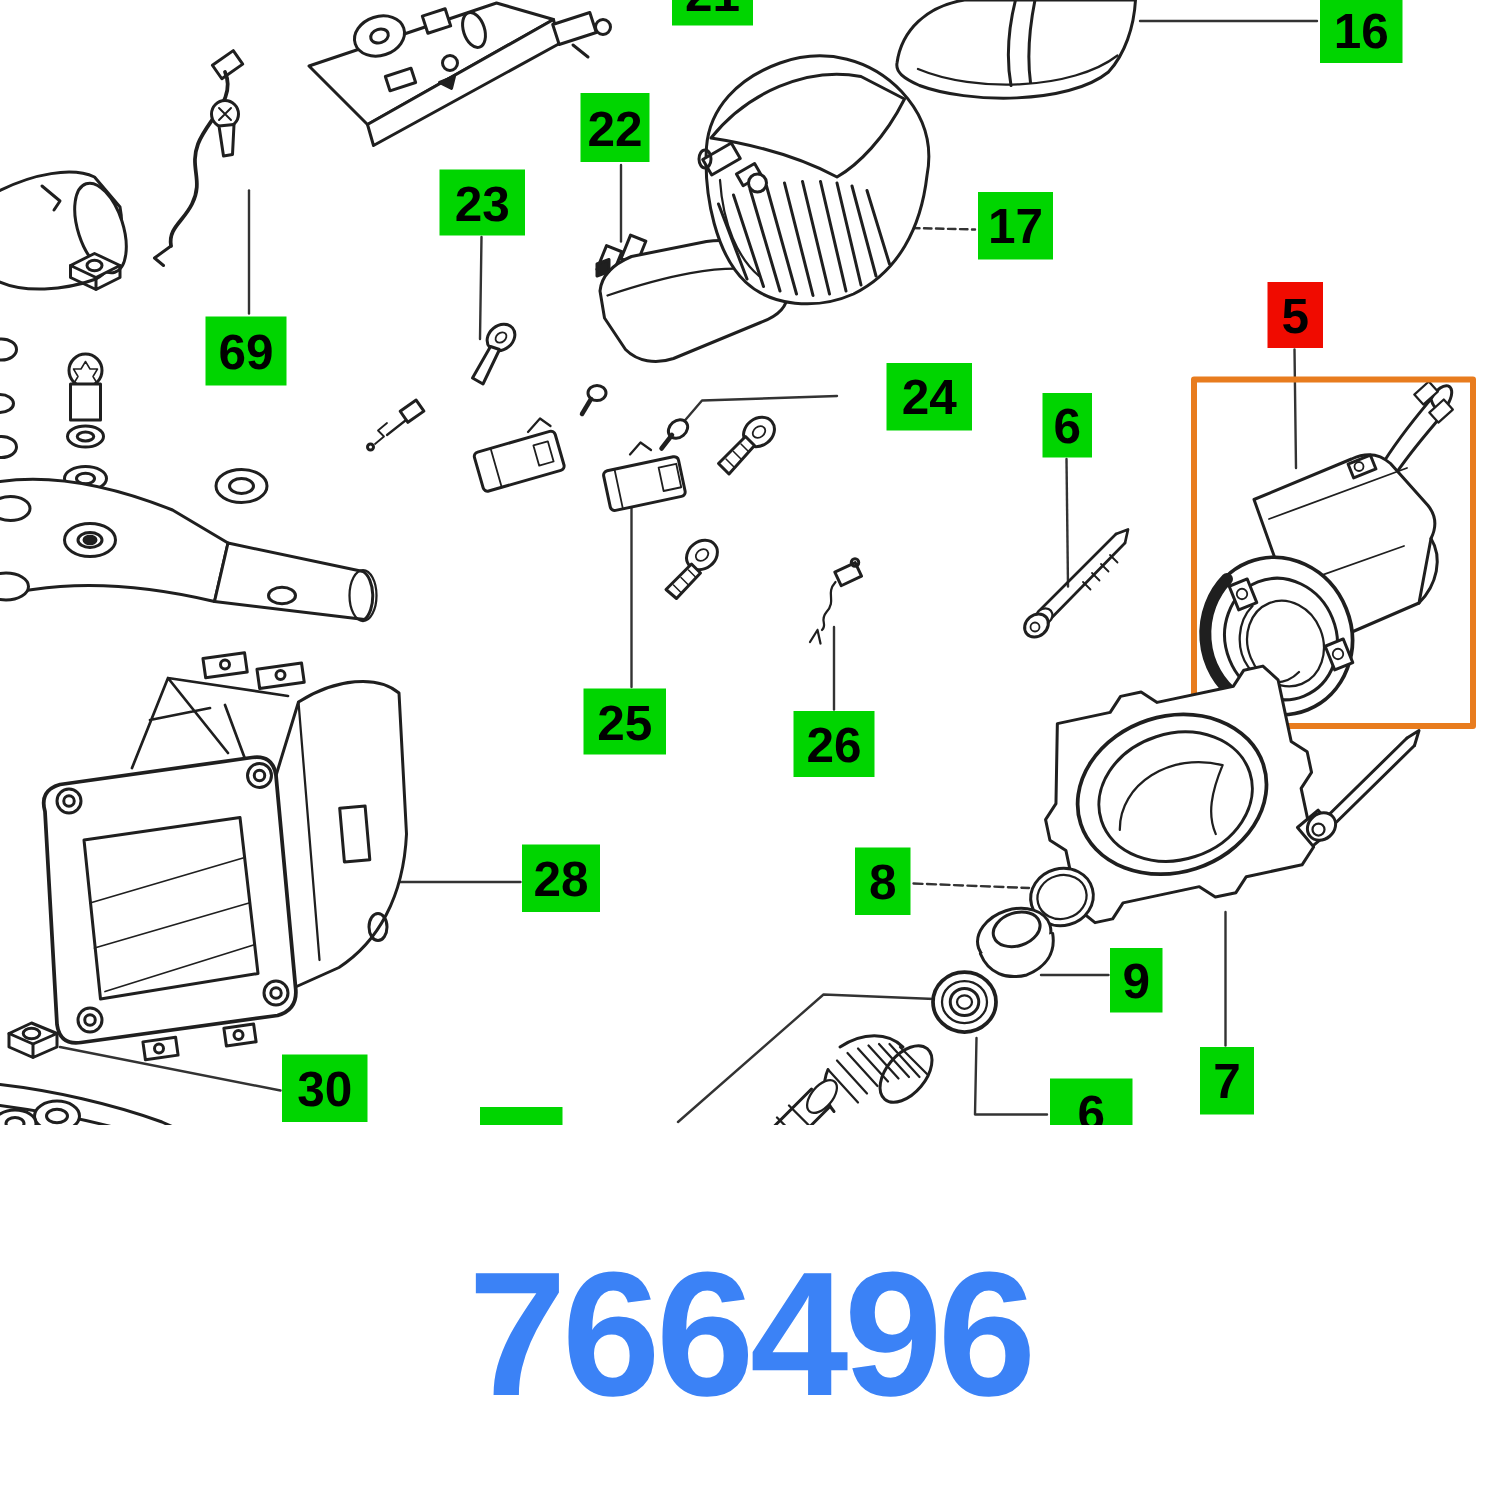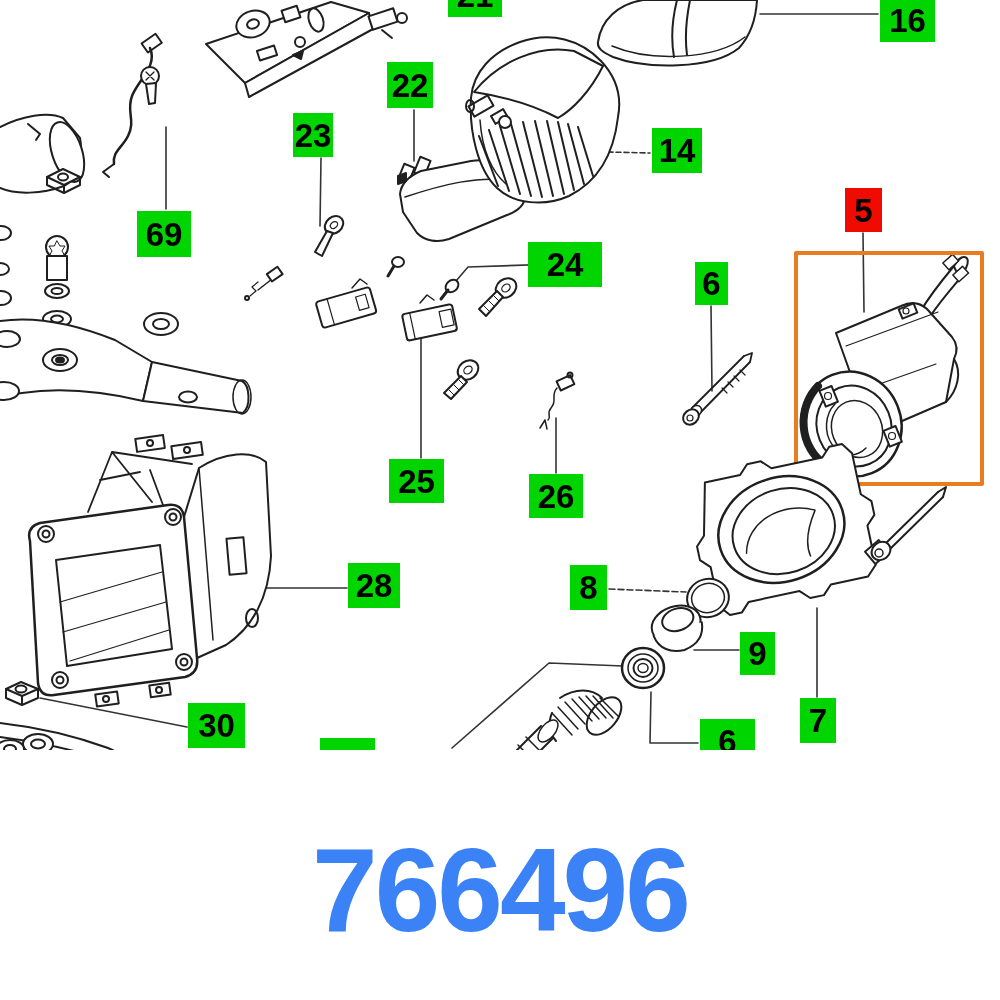--- a/index.html
+++ b/index.html
@@ -286,26 +286,26 @@
         <path d="M552 713 C548 722 549 733 556 741"></path>
         <ellipse cx="548" cy="731" rx="7" ry="13" transform="rotate(40 548 731)" fill="#fff" stroke-width="1.5"></ellipse>
         <path d="M541 726 L505 762 M553 738 L517 774"></path>
         <path d="M518 745 L541 768 M526 737 L549 760" stroke-width="1.5"></path>
       </g>
     </svg>
 
     <div class="plabel green" style="left:448px;top:-27px;width:54px;height:44px">21</div>
     <div class="plabel green" style="left:880px;top:-2px;width:55px;height:44px">16</div>
     <div class="plabel green" style="left:387px;top:62px;width:46px;height:46px">22</div>
-    <div class="plabel green" style="left:293px;top:113px;width:40px;height:44px">23</div>
-    <div class="plabel green" style="left:652px;top:128px;width:50px;height:45px">14</div>
+    <div class="plabel green" style="left:293px;top:113px;width:57px;height:44px">23</div>
+    <div class="plabel green" style="left:652px;top:128px;width:50px;height:45px">17</div>
     <div class="plabel green" style="left:137px;top:211px;width:54px;height:46px">69</div>
     <div class="plabel red" style="left:845px;top:188px;width:37px;height:44px">5</div>
     <div class="plabel green" style="left:695px;top:262px;width:33px;height:43px">6</div>
-    <div class="plabel green" style="left:528px;top:242px;width:74px;height:45px">24</div>
+    <div class="plabel green" style="left:591px;top:242px;width:57px;height:45px">24</div>
     <div class="plabel green" style="left:389px;top:459px;width:55px;height:44px">25</div>
     <div class="plabel green" style="left:529px;top:474px;width:54px;height:44px">26</div>
     <div class="plabel green" style="left:348px;top:563px;width:52px;height:45px">28</div>
     <div class="plabel green" style="left:570px;top:565px;width:37px;height:45px">8</div>
     <div class="plabel green" style="left:740px;top:632px;width:35px;height:43px">9</div>
     <div class="plabel green" style="left:188px;top:703px;width:57px;height:45px">30</div>
     <div class="plabel green" style="left:800px;top:698px;width:36px;height:45px">7</div>
     <div class="plabel green" style="left:700px;top:719px;width:55px;height:44px">6</div>
     <div class="plabel green" style="left:320px;top:738px;width:55px;height:44px"></div>
   </div>

